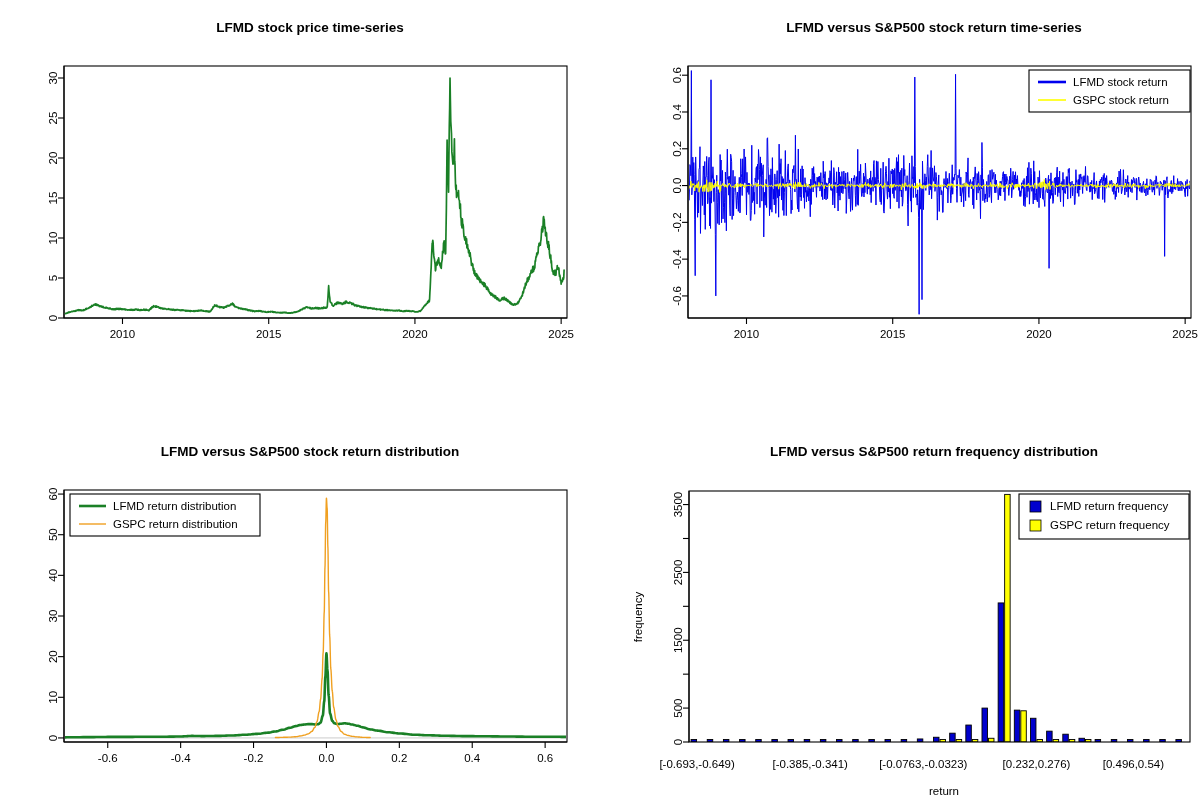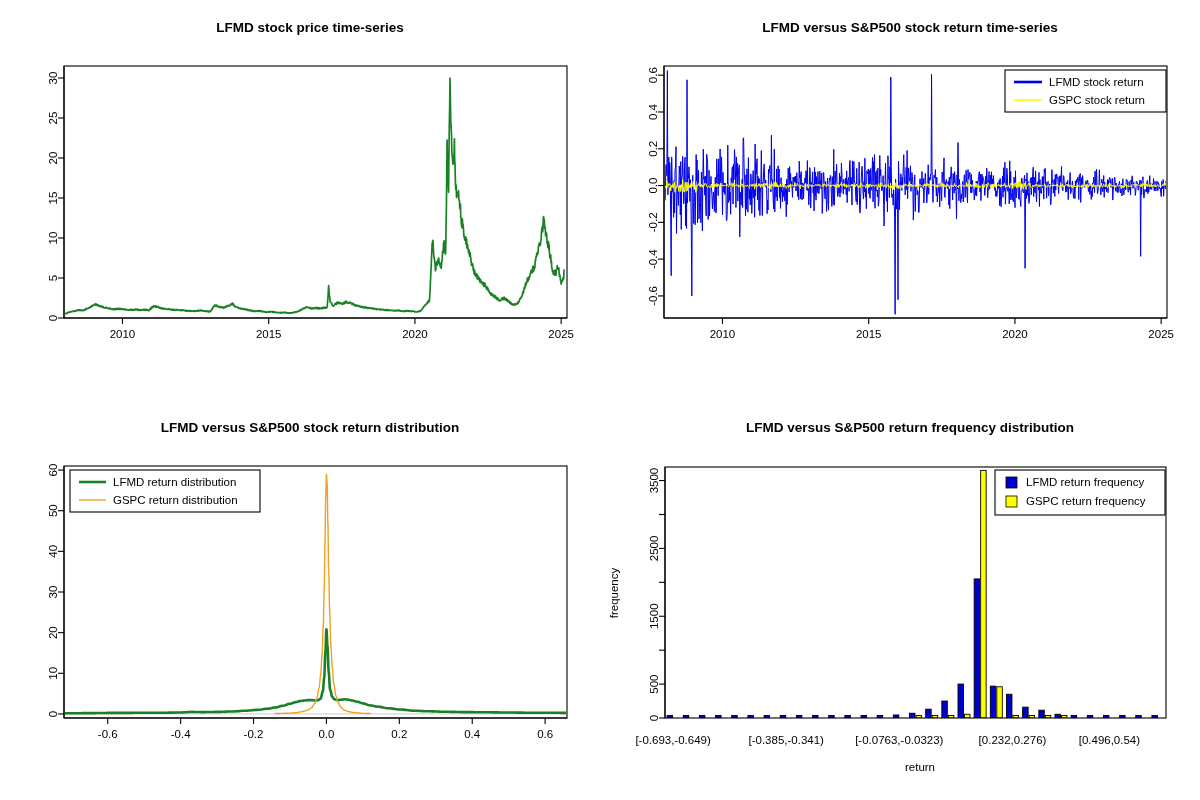--- a/index.html
+++ b/index.html
@@ -1,17 +1,17 @@
 <!DOCTYPE html>
 <html><head>
 <meta charset="utf-8">
 <style>
   html,body{margin:0;padding:0;background:#ffffff;}
   body{width:1200px;height:800px;font-family:"Liberation Sans",sans-serif;color:#000;overflow:hidden;}
-  #grid{width:1200px;height:704px;display:grid;grid-template-columns:600px 600px;grid-template-rows:400px 400px;}
+  #grid{width:1200px;height:704px;display:grid;grid-template-columns:600px 600px;grid-template-rows:400px 400px;gap:24px;}
   .panel{position:relative;width:600px;height:400px;}
   .panel svg{display:block;}
   .ptitle{font-family:"Liberation Sans",sans-serif;font-weight:bold;font-size:13.5px;text-anchor:middle;fill:#000;}
   .tick{font-family:"Liberation Sans",sans-serif;font-size:11.5px;fill:#000;}
   .axlab{font-family:"Liberation Sans",sans-serif;font-size:11.5px;fill:#000;text-anchor:middle;}
   .legtxt{font-family:"Liberation Sans",sans-serif;font-size:11.5px;fill:#000;dominant-baseline:middle;}
   .box{fill:none;stroke:#000;stroke-width:1.1;}
   .axline{stroke:#000;stroke-width:1.1;fill:none;}
 </style>
 </head>

